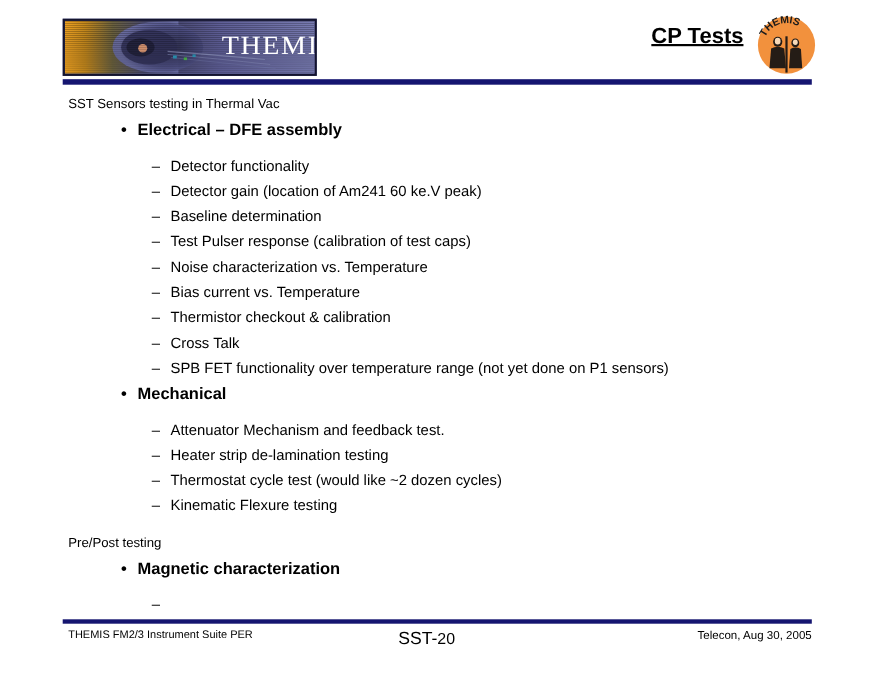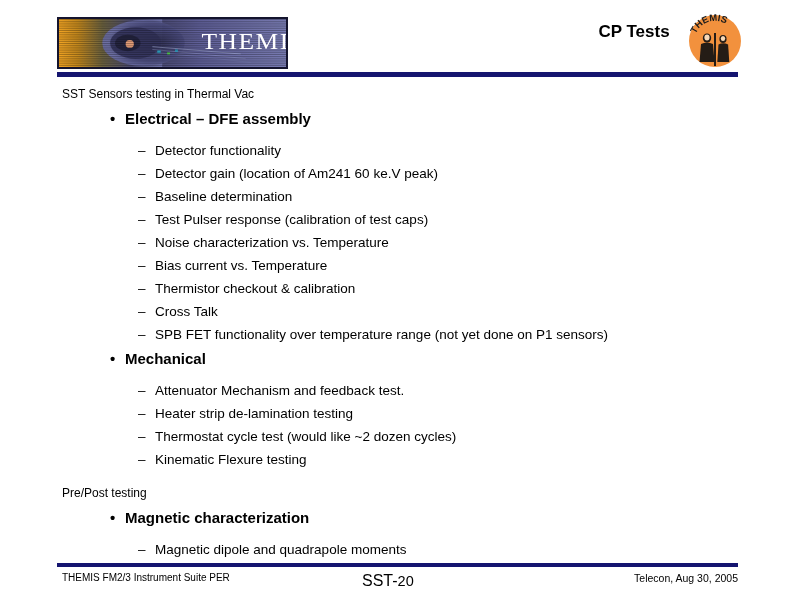--- a/index.html
+++ b/index.html
@@ -35,24 +35,25 @@
     height: 100%;
     display: block;
   }
 
   #header-title {
     position: absolute;
     left: 560px;
     top: 22px;
     width: 148px;
     text-align: center;
-    font-size: 17px;
+    font-size: 20px;
     font-weight: bold;
     letter-spacing: 0px;
     color: #000000;
+    text-decoration: underline;
   }
 
   #mission-patch {
     position: absolute;
     left: 687px;
     top: 13px;
     width: 56px;
     height: 56px;
   }
 
@@ -336,21 +337,20 @@
 
   <div class="lvl2">
     <span class="marker">•</span>
     <span>Magnetic characterization</span>
   </div>
 
   <div class="spacer-sm"></div>
 
   <div class="lvl3">
     <span class="marker">–</span>
-    <span>Magnetic dipole and quadrapole moments</span>
   </div>
 
 </div>
 
 <div id="footer-rule"></div>
 <div id="footer">
   <div id="footer-left">THEMIS FM2/3 Instrument Suite PER</div>
   <div id="footer-center">
     <span class="sst-prefix">SST-</span><span class="sst-number">20</span>
   </div>

